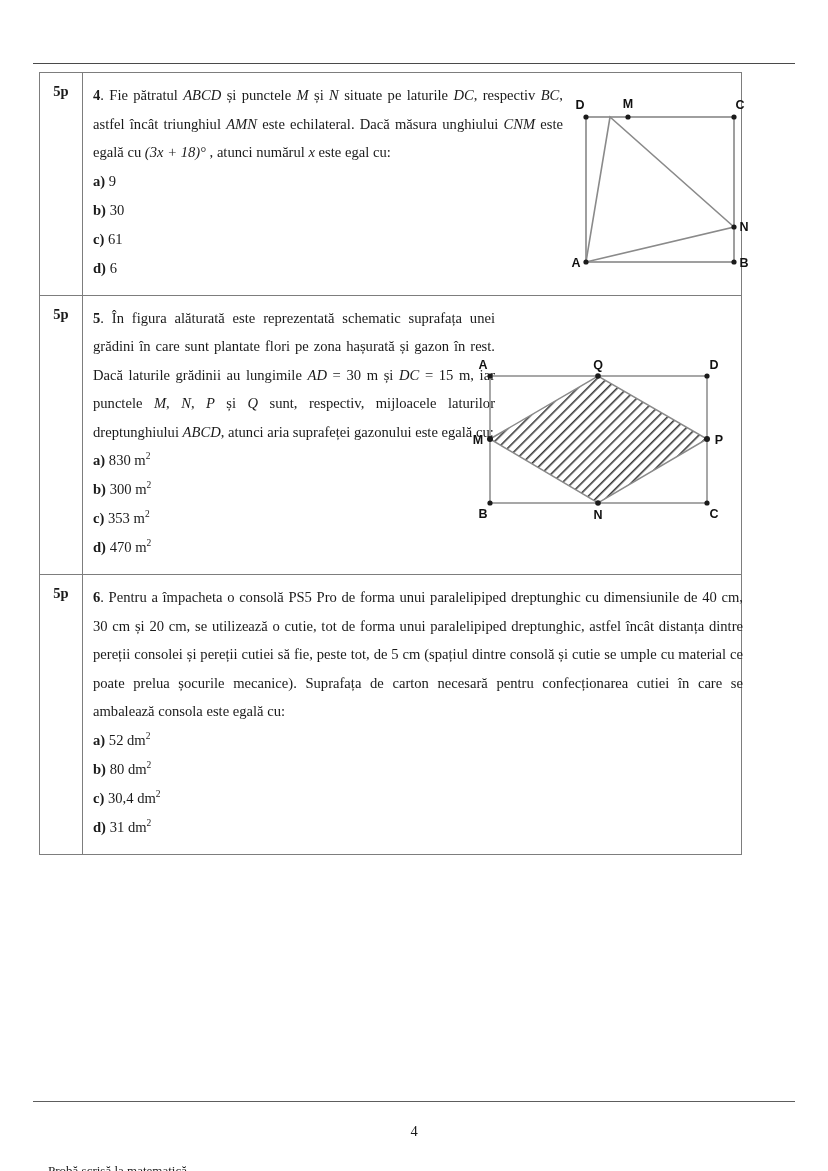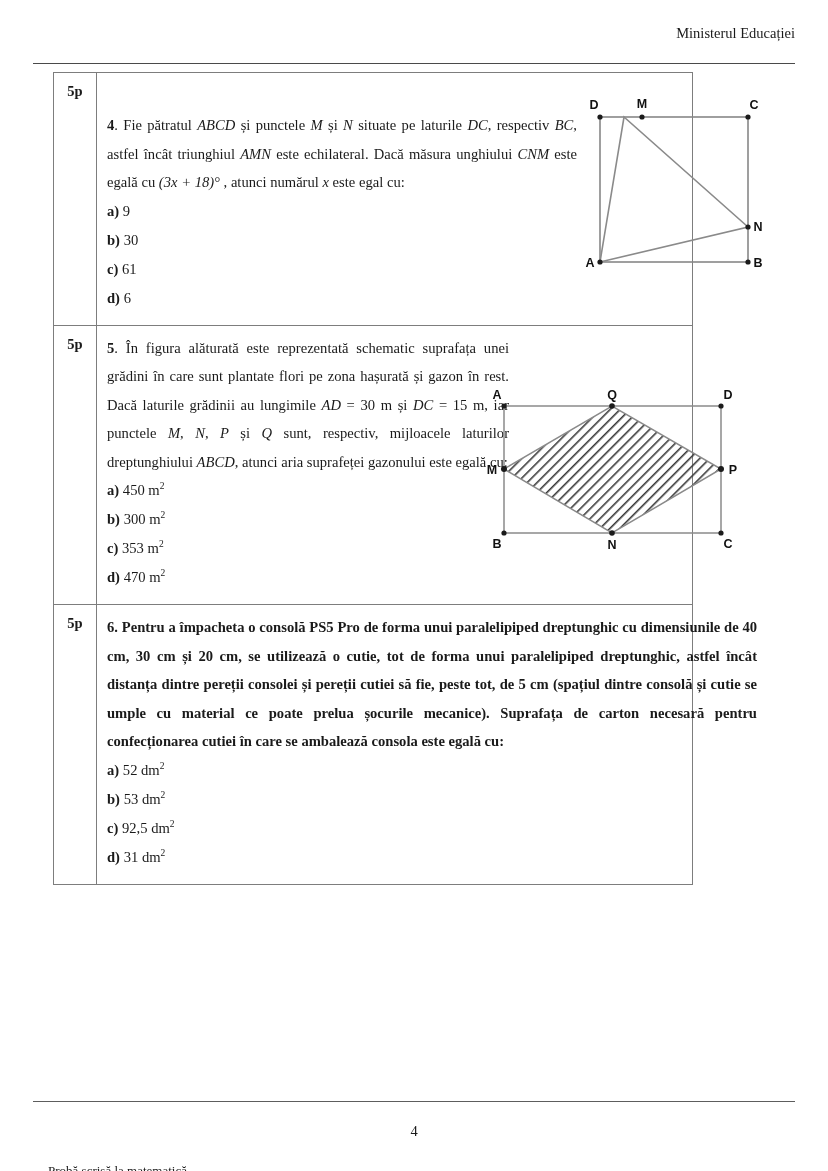--- a/index.html
+++ b/index.html
@@ -37,23 +37,23 @@
     top: 63px;
     left: 33px;
     right: 33px;
     height: 0;
     border-top: 1.6px solid #4a4a4a;
   }
 
   
   .qtable {
     position: absolute;
-    left: 53px;
+    left: 39px;
     top: 72px;
-    width: 640px;
+    width: 703px;
     border-collapse: collapse;
     table-layout: fixed;
   }
   .qtable td {
     border: 1px solid #7d7d7d;
     vertical-align: top;
     padding: 0;
   }
   .pts-cell {
     width: 42px;
@@ -66,23 +66,23 @@
     padding: 8px 8px 12px 10px !important;
     position: relative;
   }
 
   .qtext {
     font-size: 14.6px;
     line-height: 28.5px;
     text-align: justify;
     text-justify: inter-word;
   }
-  .qtext.q4 { width: 470px; margin-top: 30px; }
+  .qtext.q4 { width: 470px; }
   .qtext.q5 { width: 402px; }
-  .qtext.q6 { width: 650px; font-weight: bold; }
+  .qtext.q6 { width: 650px; }
   i, .it { font-style: italic; }
   .choice {
     font-size: 14.6px;
     line-height: 29px;
     white-space: nowrap;
   }
   .choice b { font-weight: bold; }
   sup { font-size: 9.5px; vertical-align: super; line-height: 0; }
 
   
@@ -120,21 +120,20 @@
     text-align: center;
     font-size: 14.5px;
   }
 </style>
 </head>
 <body>
 
 <div class="page">
 
   <div class="header">
-    <div>Ministerul Educației</div>
   </div>
   <div class="header-rule"></div>
 
   <table class="qtable">
     <tbody>
 
       <tr>
         <td class="pts-cell">5p</td>
         <td class="body-cell">
           <div class="qtext q4">
@@ -172,21 +171,21 @@
         </td>
       </tr>
 
       <tr>
         <td class="pts-cell">5p</td>
         <td class="body-cell">
           <div class="qtext q5">
             <b>5</b><span>. În figura alăturată este reprezentată schematic suprafața unei grădini în care sunt plantate flori pe zona hașurată și gazon în rest. Dacă laturile grădinii au lungimile </span><i>AD</i><span> = 30 m și </span><i>DC</i><span> = 15 m, iar punctele </span><i>M</i><span>, </span><i>N</i><span>, </span><i>P</i><span> și </span><i>Q</i><span> sunt, respectiv, mijloacele laturilor dreptunghiului </span><i>ABCD</i><span>, atunci aria suprafeței gazonului este egală cu:</span>
           </div>
 
-          <div class="choice"><b>a)</b> <span>450 m</span><sup>2</sup></div>
+          <div class="choice"><b>a)</b> <span>830 m</span><sup>2</sup></div>
           <div class="choice"><b>b)</b> <span>300 m</span><sup>2</sup></div>
           <div class="choice"><b>c)</b> <span>353 m</span><sup>2</sup></div>
           <div class="choice"><b>d)</b> <span>470 m</span><sup>2</sup></div>
 
           <div class="fig" style="left:385px; top:62px;">
             <svg width="270" height="165" viewBox="0 0 270 165">
               <defs>
                 <pattern id="hatch" width="7" height="7" patternTransform="rotate(45)" patternUnits="userSpaceOnUse">
                   <line x1="0" y1="0" x2="0" y2="7" stroke="#3a3a3a" stroke-width="3.2"></line>
                 </pattern>
@@ -219,22 +218,22 @@
       </tr>
 
       <tr>
         <td class="pts-cell">5p</td>
         <td class="body-cell">
           <div class="qtext q6">
             <b>6</b><span>. Pentru a împacheta o consolă PS5 Pro de forma unui paralelipiped dreptunghic cu dimensiunile de 40 cm, 30 cm și 20 cm, se utilizează o cutie, tot de forma unui paralelipiped dreptunghic, astfel încât distanța dintre pereții consolei și pereții cutiei să fie, peste tot, de 5 cm (spațiul dintre consolă și cutie se umple cu material ce poate prelua șocurile mecanice). Suprafața de carton necesară pentru confecționarea cutiei în care se ambalează consola este egală cu:</span>
           </div>
 
           <div class="choice"><b>a)</b> <span>52 dm</span><sup>2</sup></div>
-          <div class="choice"><b>b)</b> <span>53 dm</span><sup>2</sup></div>
-          <div class="choice"><b>c)</b> <span>92,5 dm</span><sup>2</sup></div>
+          <div class="choice"><b>b)</b> <span>80 dm</span><sup>2</sup></div>
+          <div class="choice"><b>c)</b> <span>30,4 dm</span><sup>2</sup></div>
           <div class="choice"><b>d)</b> <span>31 dm</span><sup>2</sup></div>
         </td>
       </tr>
 
     </tbody>
   </table>
 
   <div class="footer-rule"></div>
   <div class="footer-left">Probă scrisă la matematică</div>
   <div class="page-num">4</div>

